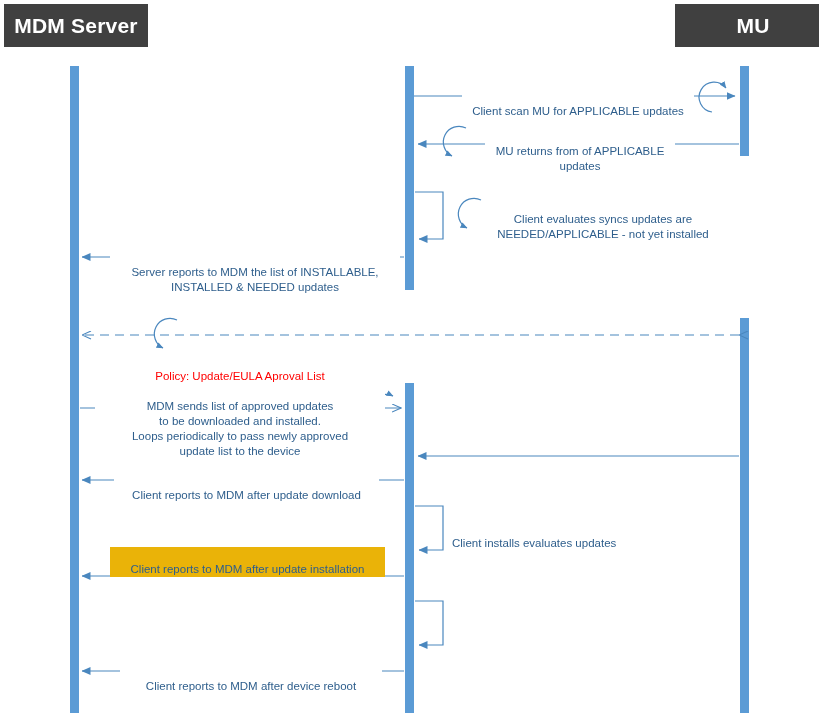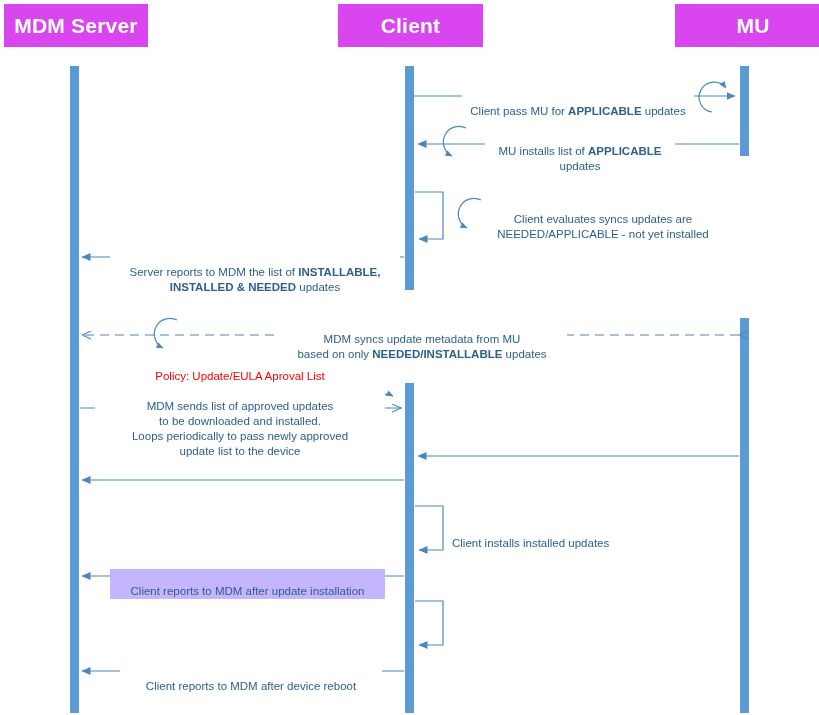--- a/index.html
+++ b/index.html
@@ -13,21 +13,21 @@
     height: 715px;
     overflow: hidden;
   }
   #diagram {
     position: relative;
     width: 819px;
     height: 715px;
   }
   .actor-box {
     position: absolute;
-    background: #d946ef;
+    background: #404040;
     color: #ffffff;
     font-size: 21px;
     font-weight: bold;
     display: flex;
     align-items: center;
     justify-content: center;
     letter-spacing: 0.2px;
   }
   .lifeline {
     position: absolute;
@@ -35,21 +35,21 @@
     background: #5B9BD5;
   }
   .msg-label {
     position: absolute;
     color: #2E5E8C;
     font-size: 11.5px;
     line-height: 15px;
     text-align: center;
     white-space: pre-line;
   }
-  .msg-label b { font-weight: bold; }
+  .msg-label b { font-weight: normal; }
   .policy-label {
     position: absolute;
     color: #FF0000;
     font-size: 11.5px;
     line-height: 15px;
     text-align: center;
     white-space: nowrap;
   }
   svg.overlay {
     position: absolute;
@@ -62,23 +62,20 @@
 </style>
 </head>
 <body>
 
 <div id="diagram">
 
   <div class="actor-box" style="left:4px; top:4px; width:144px; height:43px;">
     <span>MDM Server</span>
   </div>
 
-  <div class="actor-box" style="left:338px; top:4px; width:145px; height:43px;">
-    <span>Client</span>
-  </div>
 
   <div class="actor-box" style="left:675px; top:4px; width:156px; height:43px;">
     <span>MU</span>
   </div>
 
   <div class="lifeline" style="left:70px; top:66px; height:647px;"></div>
 
   <div class="lifeline" style="left:405px; top:66px; height:224px;"></div>
 
   <div class="lifeline" style="left:405px; top:383px; height:330px;"></div>
@@ -148,61 +145,60 @@
     <g>
       <path d="M415,601 L443,601 L443,645 L419,645" fill="none" stroke="#4A87BE" stroke-width="1.2" marker-end="url(#ah)"></path>
     </g>
 
     <g>
       <line x1="404" y1="671" x2="82" y2="671" stroke="#4A87BE" stroke-width="1.2" marker-end="url(#ah)"></line>
     </g>
   </svg>
 
   <div class="msg-label" style="left:462px; top:89px; width:232px; background:#fff;">
-    <span>Client pass MU for </span><b>APPLICABLE</b><span> updates</span>
+    <span>Client scan MU for </span><b>APPLICABLE</b><span> updates</span>
   </div>
 
   <div class="msg-label" style="left:485px; top:129px; width:190px; background:#fff;">
-    <span>MU installs list of </span><b>APPLICABLE</b><span>
+    <span>MU returns from of </span><b>APPLICABLE</b><span>
 updates</span>
   </div>
 
   <div class="msg-label" style="left:487px; top:197px; width:232px;">
     <span>Client evaluates syncs updates are
 NEEDED/APPLICABLE - not yet installed</span>
   </div>
 
   <div class="msg-label" style="left:110px; top:250px; width:290px; background:#fff;">
     <span>Server reports to MDM the list of </span><b>INSTALLABLE,</b><span>
 </span><b>INSTALLED &amp; NEEDED</b><span> updates</span>
   </div>
 
-  <div class="msg-label" style="left:277px; top:317px; width:290px; background:#fff;">
-    <span>MDM syncs update metadata from MU
-based on only </span><b>NEEDED/INSTALLABLE</b><span> updates</span>
-  </div>
 
   <div class="policy-label" style="left:95px; top:369px; width:290px; background:#fff;">
     <span>Policy: Update/EULA Aproval List</span>
   </div>
 
   <div class="msg-label" style="left:95px; top:384px; width:290px; background:#fff;">
     <span>MDM sends list of approved updates
 to be downloaded and installed.
 Loops periodically to pass newly approved
 update list to the device</span>
   </div>
 
 
+  <div class="msg-label" style="left:114px; top:473px; width:265px; background:#fff;">
+    <span>Client reports to MDM after update download</span>
+  </div>
 
   <div class="msg-label" style="left:452px; top:521px; width:220px; text-align:left;">
-    <span>Client installs installed updates</span>
-  </div>
-
-  <div class="msg-label" style="left:110px; top:569px; width:275px; background:#c4b5fd;">
+    <span>Client installs evaluates updates</span>
+  </div>
+
+  <div class="msg-label" style="left:110px; top:547px; width:275px; background:#eab308;">
     <span>Client reports to MDM after update installation</span>
   </div>
 
 
   <div class="msg-label" style="left:120px; top:664px; width:262px; background:#fff;">
     <span>Client reports to MDM after device reboot</span>
   </div>
 
 </div>
 

